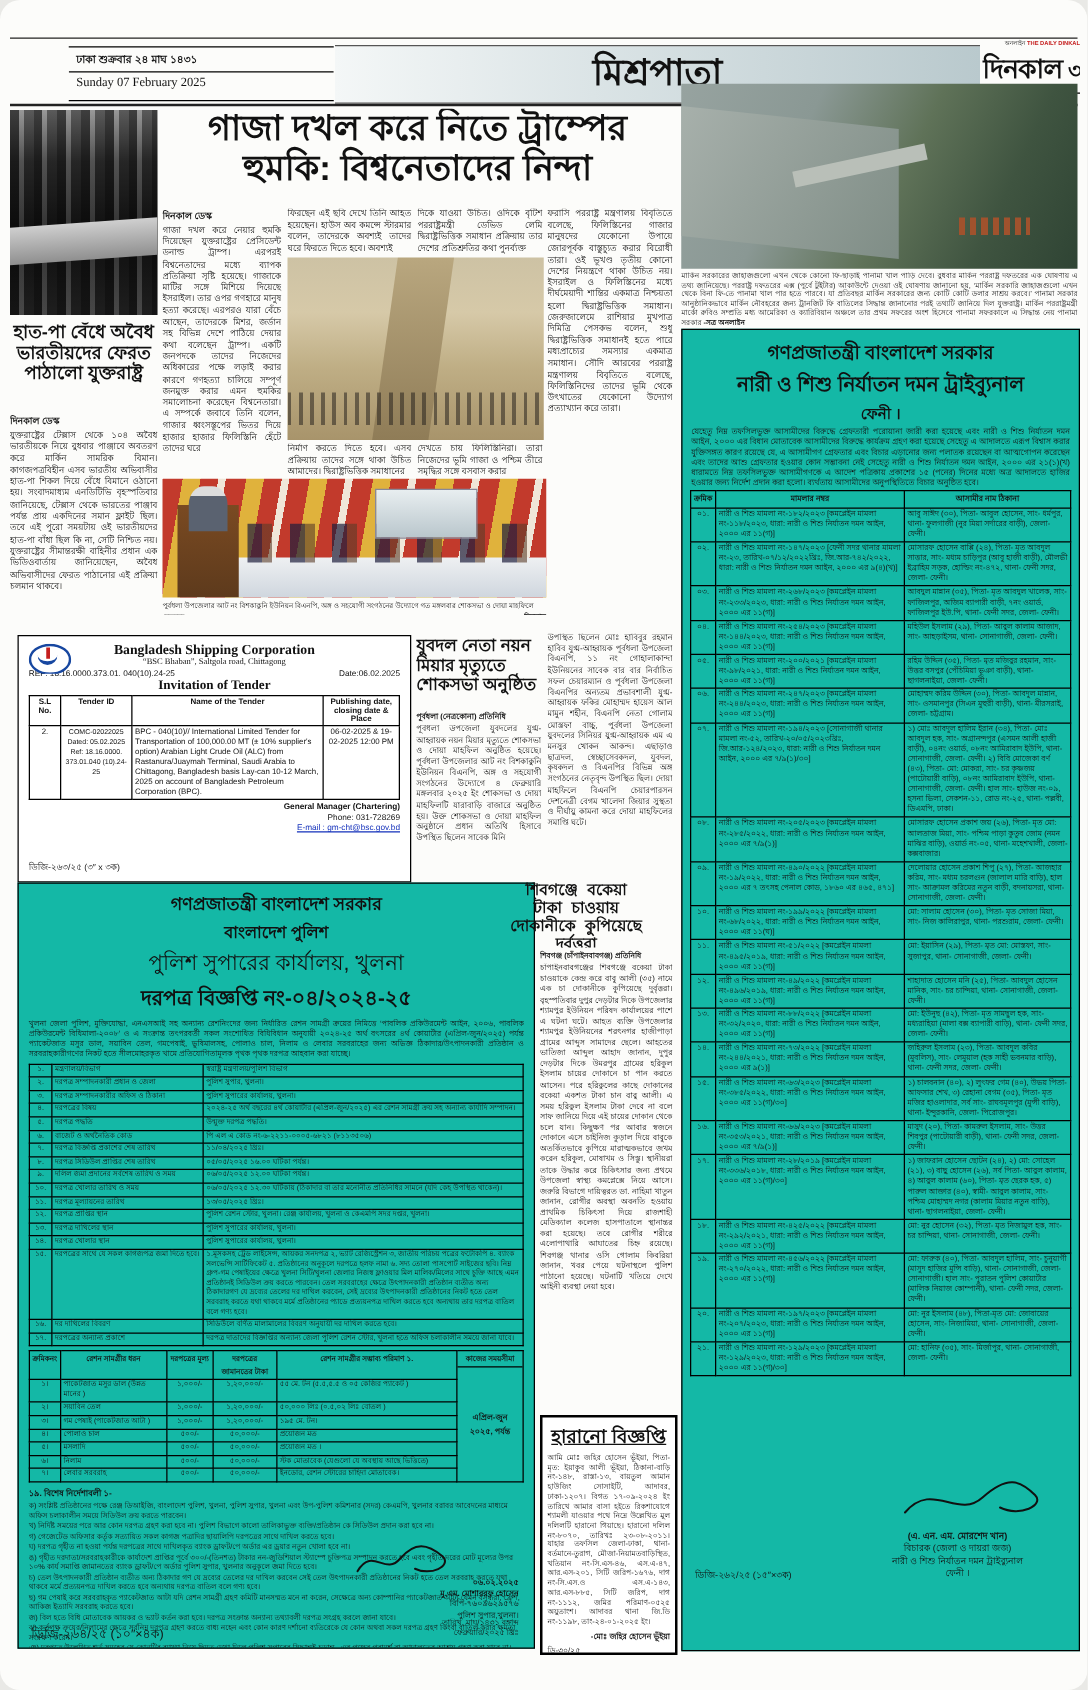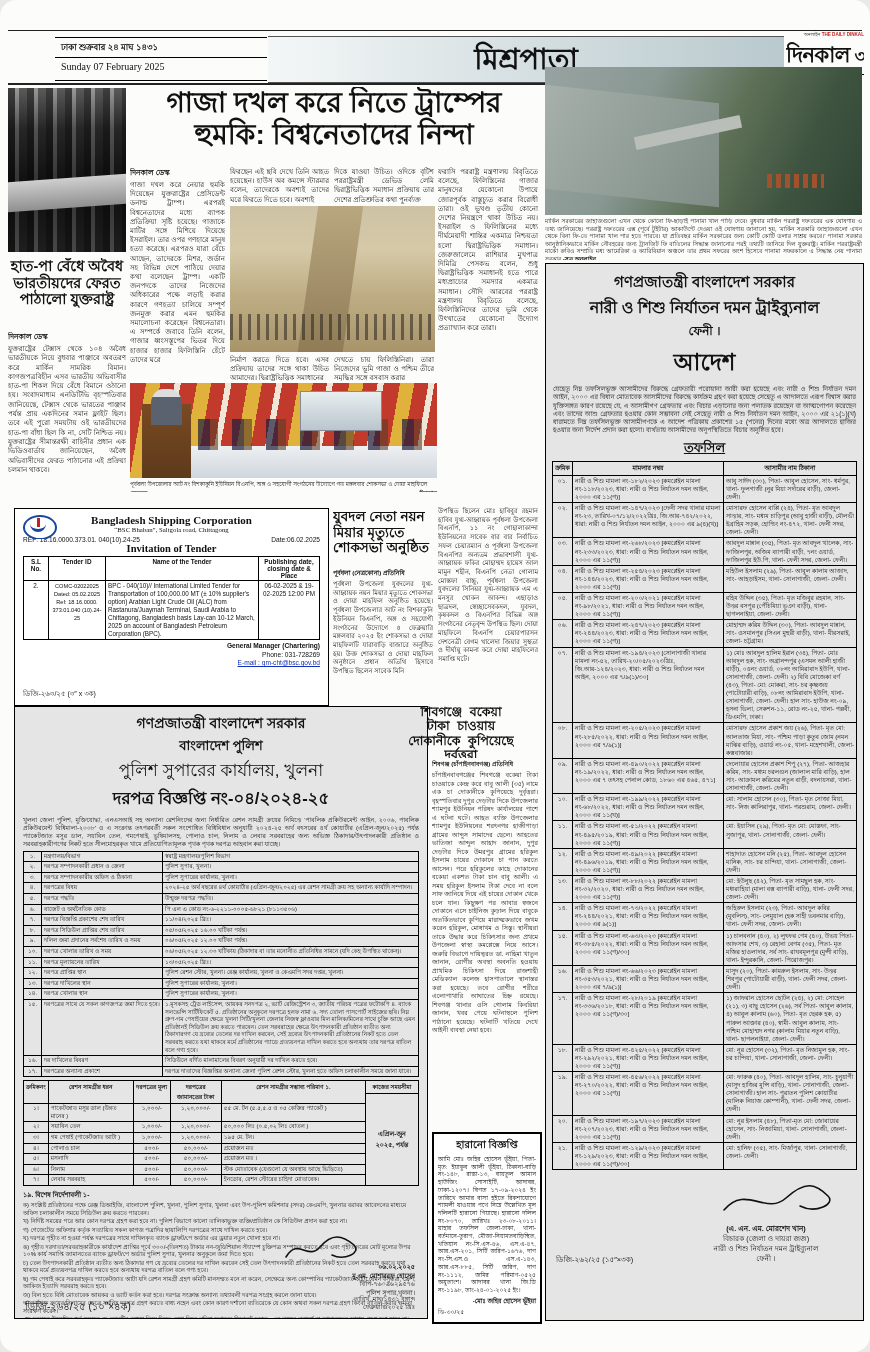--- a/index.html
+++ b/index.html
@@ -8,21 +8,21 @@
   .abs{position:absolute;overflow:hidden;}
   .b{font-weight:bold;}
   .c{text-align:center;}
   .r{text-align:right;}
   .just{text-align:justify;text-justify:inter-word;}
   .rule{position:absolute;background:#222;}
   .hl{font-weight:bold;line-height:1.15;}
   table{border-collapse:collapse;width:100%;}
   td,th{border:1px solid #000;padding:1px 2px;vertical-align:top;font-weight:normal;}
   th{font-weight:bold;text-align:center;}
-  .box{border:1.5px solid #000;background:#e5e5e5;}
+  .box{border:1.5px solid #000;background:#14b8a6;}
   
   .ph-left{background:linear-gradient(180deg,#8a8a8a 0%,#3a3a3a 25%,#161616 60%,#2e2e2e 100%);}
   .ph-left .strips{position:absolute;inset:0;background:repeating-linear-gradient(90deg,rgba(0,0,0,.55) 0 7px,rgba(255,255,255,.12) 7px 11px,rgba(0,0,0,.35) 11px 19px);}
   .ph-left .ramp{position:absolute;left:0;right:0;top:55%;height:18%;background:linear-gradient(180deg,#cfcfcf,#8f8f8f);transform:skewY(-4deg);}
   .ph-gaza{background:linear-gradient(180deg,#cdc2a4 0%,#d6c9a8 30%,#bfae85 60%,#a8946b 100%);}
   .ph-gaza .path{position:absolute;left:38%;top:0;width:22%;height:100%;background:linear-gradient(180deg,#b9a77f,#8f7c57);transform:skewX(-8deg);}
   .ph-gaza .crowd{position:absolute;left:0;right:0;bottom:8%;height:18%;background:repeating-linear-gradient(90deg,rgba(40,35,30,.55) 0 3px,transparent 3px 9px);}
   .ph-mem{background:repeating-linear-gradient(100deg,#c23a2c 0 16px,#e0b23c 16px 30px,#c23a2c 30px 44px,#f0e6d8 44px 50px);}
   .ph-mem .tableband{position:absolute;left:18%;right:0;bottom:0;height:34%;background:linear-gradient(180deg,#eef0f2,#cfd6de);}
   .ph-mem .people{position:absolute;left:22%;right:2%;bottom:30%;height:32%;background:repeating-linear-gradient(90deg,rgba(30,30,60,.7) 0 12px,rgba(90,60,40,.6) 12px 20px,transparent 20px 34px);}
@@ -121,23 +121,21 @@
   </div>
   <div class="abs just" style="left:545px;top:218px;width:317px;height:42px;font-size:5.9px;line-height:7.6px;">
     <span>মার্কিন সরকারের জাহাজগুলো এখন থেকে কোনো ফি-ছাড়াই পানামা খাল পাড়ি দেবে। বুধবার মার্কিন পররাষ্ট্র দফতরের এক ঘোষণায় এ তথ্য জানিয়েছে। পররাষ্ট্র দফতরের এক্স (পূর্বে টুইটার) আকাউন্টে দেওয়া ওই ঘোষণায় জানানো হয়, ‘মার্কিন সরকারি জাহাজগুলো এখন থেকে বিনা ফি-তে পানামা খাল পার হতে পারবে। যা প্রতিবছর মার্কিন সরকারের জন্য কোটি কোটি ডলার সাশ্রয় করবে।’ পানামা সরকার আনুষ্ঠানিকভাবে মার্কিন নৌবহরের জন্য ট্রানজিট ফি বাতিলের সিদ্ধান্ত জানানোর পরই তথ্যটি জানিয়ে দিল যুক্তরাষ্ট্র। মার্কিন পররাষ্ট্রমন্ত্রী মার্কো রুবিও সম্প্রতি মধ্য আমেরিকা ও ক্যারিবিয়ান অঞ্চলে তার প্রথম সফরের অংশ হিসেবে পানামা সফরকালে এ সিদ্ধান্ত নেয় পানামা সরকার</span>
     <span class="b">-সূত্র অনলাইন</span>
   </div>
 
   <div class="abs box" style="left:545px;top:263px;width:317px;height:1056px;">
     <div class="c b" style="font-size:15px;margin-top:6px;">গণপ্রজাতন্ত্রী বাংলাদেশ সরকার</div>
     <div class="c b" style="font-size:16px;">নারী ও শিশু নির্যাতন দমন ট্রাইব্যুনাল</div>
     <div class="c b" style="font-size:12px;">ফেনী ।</div>
-    <div class="c b" style="font-size:23px;margin:2px 0;">আদেশ</div>
     <div class="just" style="font-size:6.4px;line-height:8.3px;padding:0 7px;">যেহেতু নিম্ন তফসিলভুক্ত আসামীদের বিরুদ্ধে গ্রেফতারী পরোয়ানা জারী করা হয়েছে এবং নারী ও শিশু নির্যাতন দমন আইন, ২০০০ এর বিধান মোতাবেক আসামীদের বিরুদ্ধে কার্যক্রম গ্রহণ করা হয়েছে সেহেতু এ আদালতে এরূপ বিশ্বাস করার যুক্তিসঙ্গত কারণ রয়েছে যে, এ আসামীগণ গ্রেফতার এবং বিচার এড়ানোর জন্য পলাতক রয়েছেন বা আত্মগোপন করেছেন এবং তাদের আশু গ্রেফতার হওয়ার কোন সম্ভাবনা নেই সেহেতু নারী ও শিশু নির্যাতন দমন আইন, ২০০০ এর ২১(১)(খ) ধারামতে নিম্ন তফসিলভুক্ত আসামীগণকে এ আদেশ পত্রিকায় প্রকাশের ১৫ (পনের) দিনের মধ্যে অত্র আদালতে হাজির হওয়ার জন্য নির্দেশ প্রদান করা হলো। ব্যর্থতায় আসামীদের অনুপস্থিতিতে বিচার অনুষ্ঠিত হবে।</div>
-    <div class="c b" style="font-size:13px;text-decoration:underline;margin:3px 0 2px;">তফসিল</div>
     <div style="padding:0 6px;">
       <table id="ttable">
         <thead>
           <tr>
             <th style="font-size:6.2px;">ক্রমিক</th>
             <th style="font-size:6.2px;">মামলার নম্বর</th>
             <th style="font-size:6.2px;">আসামীর নাম ঠিকানা</th>
           </tr>
         </thead>
         <tbody>
@@ -506,19 +504,19 @@
       <div>ফেব্রুয়ারি/২০২৫ খ্রিঃ</div>
     </div>
     <div class="abs" style="left:10px;top:592px;width:160px;height:14px;font-size:10px;">ডিজি-২৬৪/২৫ (১০″×৪ক)</div>
   </div>
 
   <div class="abs hl" style="left:408px;top:706px;width:106px;height:52px;font-size:12.5px;text-align:center;font-family:Liberation Mono, monospace;">শিবগঞ্জে বকেয়া টাকা চাওয়ায় দোকানীকে কুপিয়েছে দুর্বৃত্তরা</div>
   <div class="abs b" style="left:432px;top:759px;width:106px;height:9px;font-size:6px;">শিবগঞ্জ (চাঁপাইনবাবগঞ্জ) প্রতিনিধি</div>
   <div class="abs just" style="left:432px;top:771px;width:106px;height:356px;font-size:6.3px;line-height:8.5px;">চাঁপাইনবাবগঞ্জের শিবগঞ্জে বকেয়া টাকা চাওয়াকে কেন্দ্র করে বাবু আলী (৩৫) নামে এক চা দোকানীকে কুপিয়েছে দুর্বৃত্তরা। বৃহস্পতিবার দুপুর দেড়টার দিকে উপজেলার শ্যামপুর ইউনিয়ন পরিষদ কার্যালয়ের পাশে এ ঘটনা ঘটে। আহত ব্যক্তি উপজেলার শ্যামপুর ইউনিয়নের শরৎনগর হাজীপাড়া গ্রামের আব্দুস সামাদের ছেলে। আহতের ভাতিজা আব্দুল আহাদ জানান, দুপুর দেড়টার দিকে উমরপুর গ্রামের হরিকুল ইসলাম চায়ের দোকানে চা পান করতে আসেন। পরে হরিকুলের কাছে দোকানের বকেয়া একশত টাকা চান বাবু আলী। এ সময় হরিকুল ইসলাম টাকা দেবে না বলে সাফ জানিয়ে দিয়ে এই চায়ের দোকান থেকে চলে যান। কিছুক্ষণ পর আবার স্বজনে দোকানে এসে চাইনিজ কুড়াল দিয়ে বাবুকে অতর্কিতভাবে কুপিয়ে মারাত্মকভাবে জখম করেন হরিকুল, মোষাখম ও সিস্তু। স্থানীয়রা তাকে উদ্ধার করে চিকিৎসার জন্য প্রথমে উপজেলা স্বাস্থ্য কমপ্লেক্সে নিয়ে আসে। জরুরি বিভাগে দায়িত্বরত ডা. নাহিমা খাতুন জানান, রোগীর অবস্থা অবনতি হওয়ায় প্রাথমিক চিকিৎসা দিয়ে রাজশাহী মেডিক্যাল কলেজ হাসপাতালে স্থানান্তর করা হয়েছে। তবে রোগীর শরীরে এলোপাথারি আঘাতের চিহ্ন রয়েছে। শিবগঞ্জ থানার ওসি গোলাম কিবরিয়া জানান, খবর পেয়ে ঘটনাস্থলে পুলিশ পাঠানো হয়েছে। ঘটনাটি খতিয়ে দেখে আইনী ব্যবস্থা নেয়া হবে।</div>
 
   <div class="abs" style="left:432px;top:1132px;width:106px;height:188px;border:2.5px solid #000;background:#fff;">
-    <div class="c b" style="font-size:10px;margin-top:3px;">হারানো বিজ্ঞপ্তি</div>
+    <div class="c b" style="font-size:15px;margin-top:3px;text-decoration:underline;">হারানো বিজ্ঞপ্তি</div>
     <div class="just" style="font-size:6px;line-height:7.7px;padding:2px 4px 0;">আমি মোঃ জহির হোসেন ভূঁইয়া, পিতা-মৃত: ইয়াকুব আলী ভূঁইয়া, ঠিকানা-বাড়ি নং-১৪৮, রাস্তা-১৩, বায়তুল আমান হাউজিং সোসাইটি, আদাবর, ঢাকা-১২০৭। বিগত ১৭-০৯-২০২৪ ইং তারিখে আমার বাসা হইতে রিকশাযোগে শ্যামলী যাওয়ার পথে নিম্নে উল্লেখিত মূল দলিলটি হারানো গিয়াছে। হারানো দলিল নং-৮০৭০, তারিখঃ ২৩-০৮-২০১১। যাহার তফসিল জেলা-ঢাকা, থানা-বর্তমানে-তুরাগ, মৌজা-নিয়ামতবাড়িস্থিত, খতিয়ান নং-সি.এস-৪৬, এস.এ-৪৭, আর.এস-২০১, সিটি জরিপ-১৬৭৬, দাগ নং-সি.এস.ও এস.এ-১৪৩, আর.এস-৮৮৫, সিটি জরিপ, দাগ নং-১১১২, জমির পরিমাণ-০৫২৫ অযুতাংশ। আদাবর থানা জি.ডি নং-১১৯৮, তাং-২৪-০১-২০২৫ ইং।</div>
     <div class="r b" style="font-size:6.2px;padding:1px 4px 0;">-মোঃ জহির হোসেন ভূঁইয়া</div>
     <div style="font-size:6.2px;padding:0 4px;">ডি-৩০/২৫</div>
   </div>
 
 </div>
 
 </body></html>

